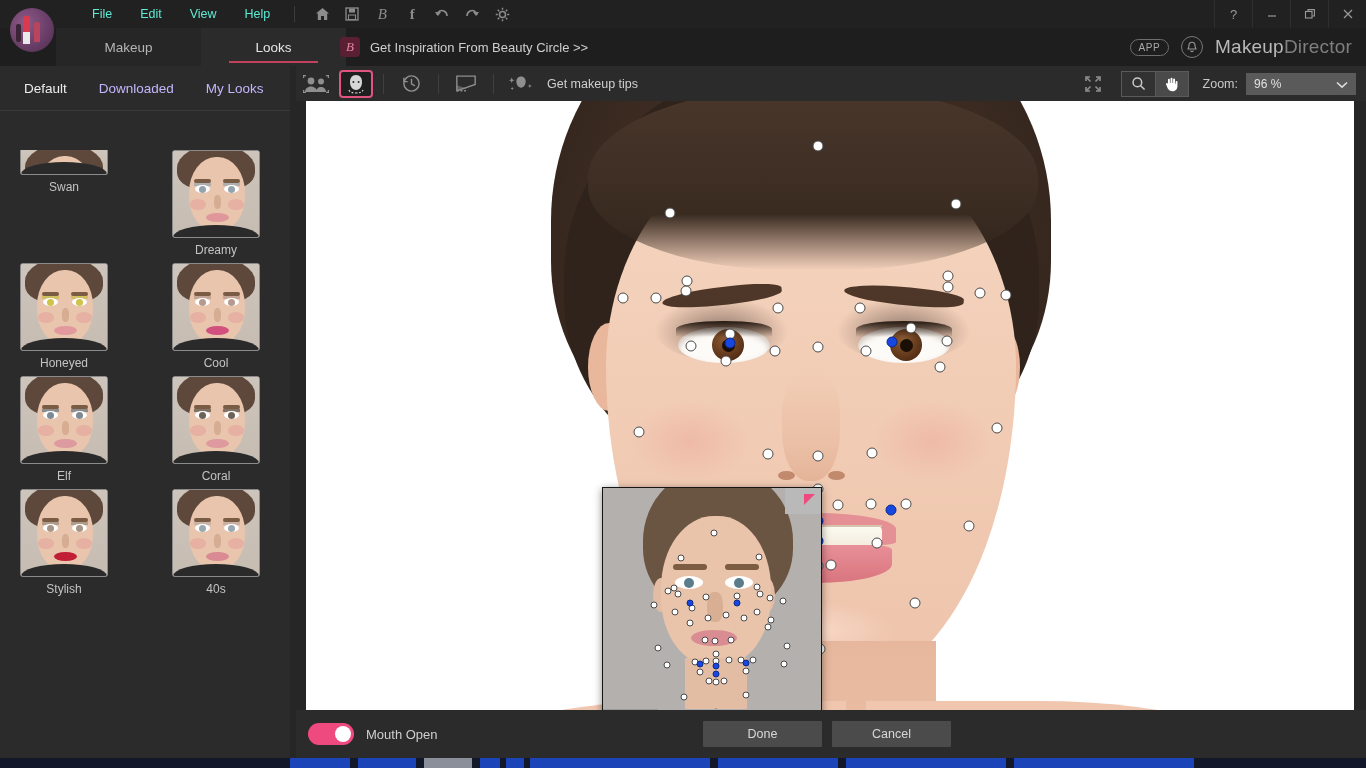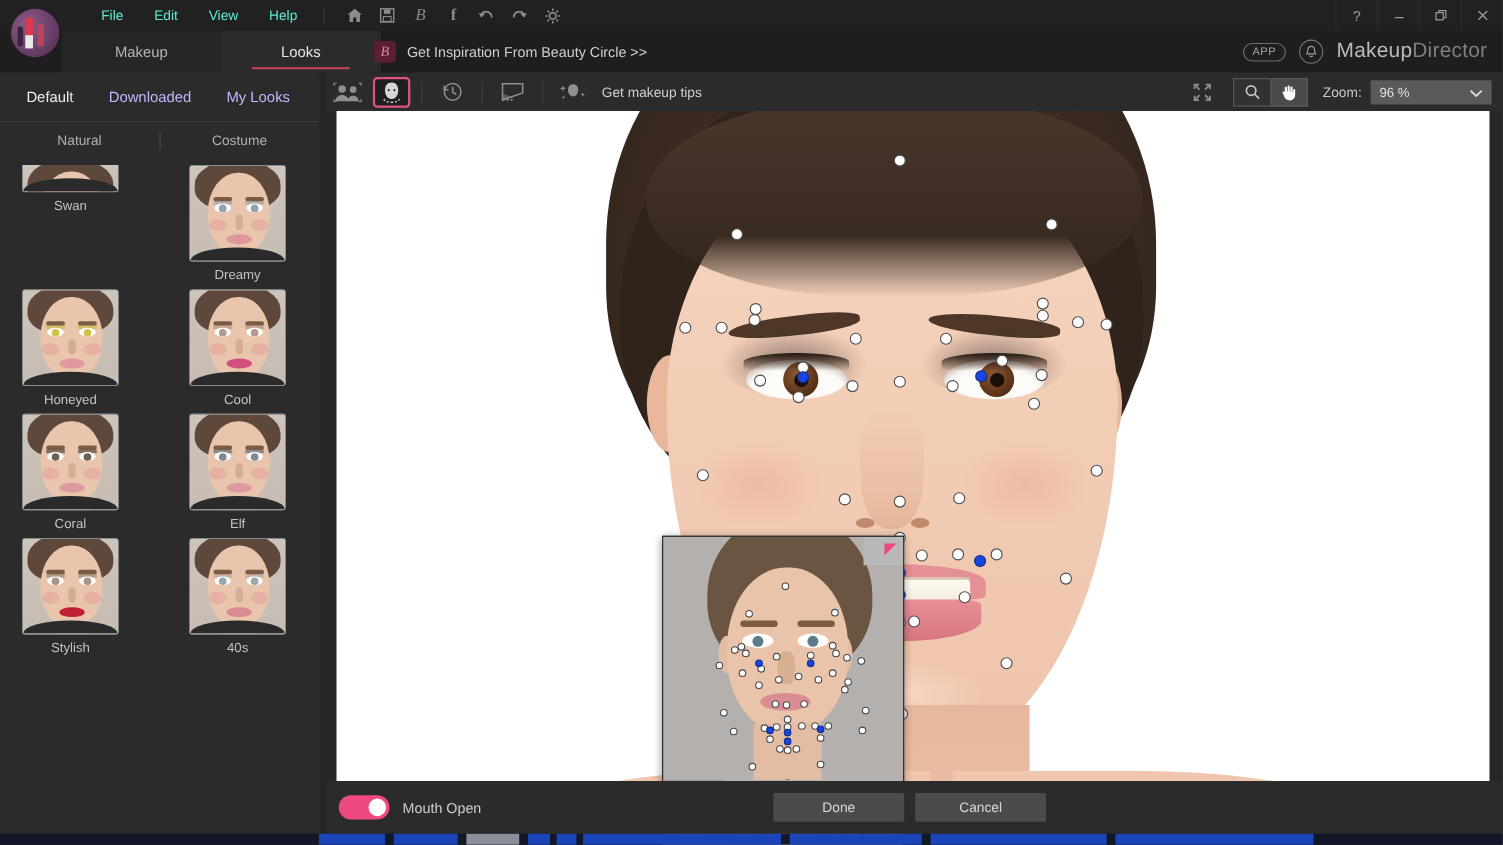--- a/index.html
+++ b/index.html
@@ -428,25 +428,20 @@
       <div class="brandname"><b>Makeup</b><span>Director</span></div>
     </div>
   </div>
 
   <div class="sidebar">
     <div class="side-tabs">
       <div class="side-tab active">Default</div>
       <div class="side-tab">Downloaded</div>
       <div class="side-tab">My Looks</div>
     </div>
-    <div class="cat-head">
-      <div class="cat-title">Natural</div>
-      <div class="cat-div"></div>
-      <div class="cat-title">Costume</div>
-    </div>
     <div class="looks-grid">
       <div class="grid-inner" id="looks-inner">
           <div class="look-cell clipped">
             <div class="look-thumb">
               <div class="fc">
                 <div class="bg"></div>
                 <div class="hair"></div>
                 <div class="face"></div>
                 <div class="shoulder"></div>
               </div>
@@ -532,63 +527,63 @@
             <div class="look-label">Cool</div>
           </div>
           <div class="look-cell">
             <div class="look-thumb">
               <div class="fc">
                 <div class="bg"></div>
                 <div class="hair"></div>
                 <div class="face"></div>
                 <div class="blush l"></div>
                 <div class="blush r"></div>
-                <div class="shadow l" style="background:#5f564d"></div>
-                <div class="shadow r" style="background:#5f564d"></div>
+                <div class="shadow l" style="background:#6f7a84"></div>
+                <div class="shadow r" style="background:#6f7a84"></div>
                 <div class="brow l"></div>
                 <div class="brow r"></div>
                 <div class="eye l">
-                  <i style="background:#6d6258"></i>
+                  <i style="background:#7d8a94"></i>
                 </div>
                 <div class="eye r">
-                  <i style="background:#6d6258"></i>
+                  <i style="background:#7d8a94"></i>
                 </div>
                 <div class="nose"></div>
-                <div class="lips" style="background:#de9a9f"></div>
+                <div class="lips" style="background:#dd9a9f"></div>
                 <div class="neck"></div>
                 <div class="shoulder"></div>
               </div>
             </div>
-            <div class="look-label">Coral</div>
+            <div class="look-label">Elf</div>
           </div>
           <div class="look-cell">
             <div class="look-thumb">
               <div class="fc">
                 <div class="bg"></div>
                 <div class="hair"></div>
                 <div class="face"></div>
                 <div class="blush l"></div>
                 <div class="blush r"></div>
-                <div class="shadow l" style="background:#6f7a84"></div>
-                <div class="shadow r" style="background:#6f7a84"></div>
+                <div class="shadow l" style="background:#5f564d"></div>
+                <div class="shadow r" style="background:#5f564d"></div>
                 <div class="brow l"></div>
                 <div class="brow r"></div>
                 <div class="eye l">
-                  <i style="background:#7d8a94"></i>
+                  <i style="background:#6d6258"></i>
                 </div>
                 <div class="eye r">
-                  <i style="background:#7d8a94"></i>
+                  <i style="background:#6d6258"></i>
                 </div>
                 <div class="nose"></div>
-                <div class="lips" style="background:#dd9a9f"></div>
+                <div class="lips" style="background:#de9a9f"></div>
                 <div class="neck"></div>
                 <div class="shoulder"></div>
               </div>
             </div>
-            <div class="look-label">Elf</div>
+            <div class="look-label">Coral</div>
           </div>
           <div class="look-cell">
             <div class="look-thumb">
               <div class="fc">
                 <div class="bg"></div>
                 <div class="hair"></div>
                 <div class="face"></div>
                 <div class="blush l"></div>
                 <div class="blush r"></div>
                 <div class="shadow l" style="background:#9c8c7d"></div>

